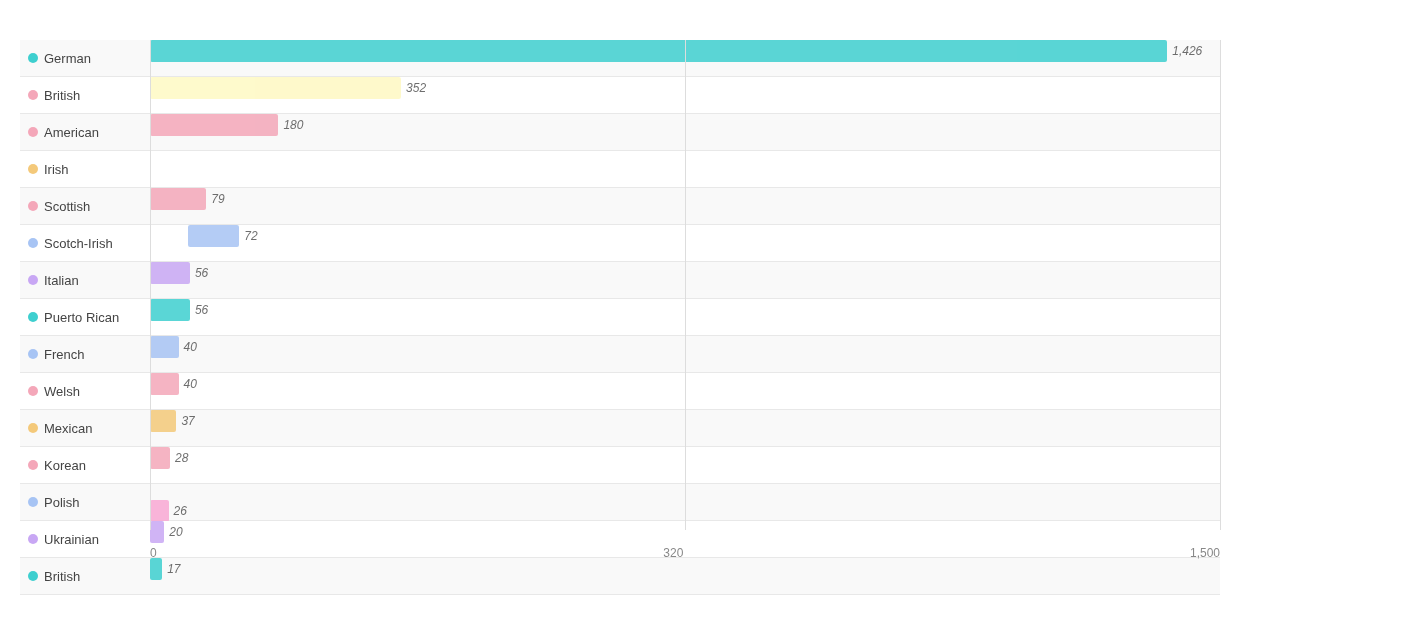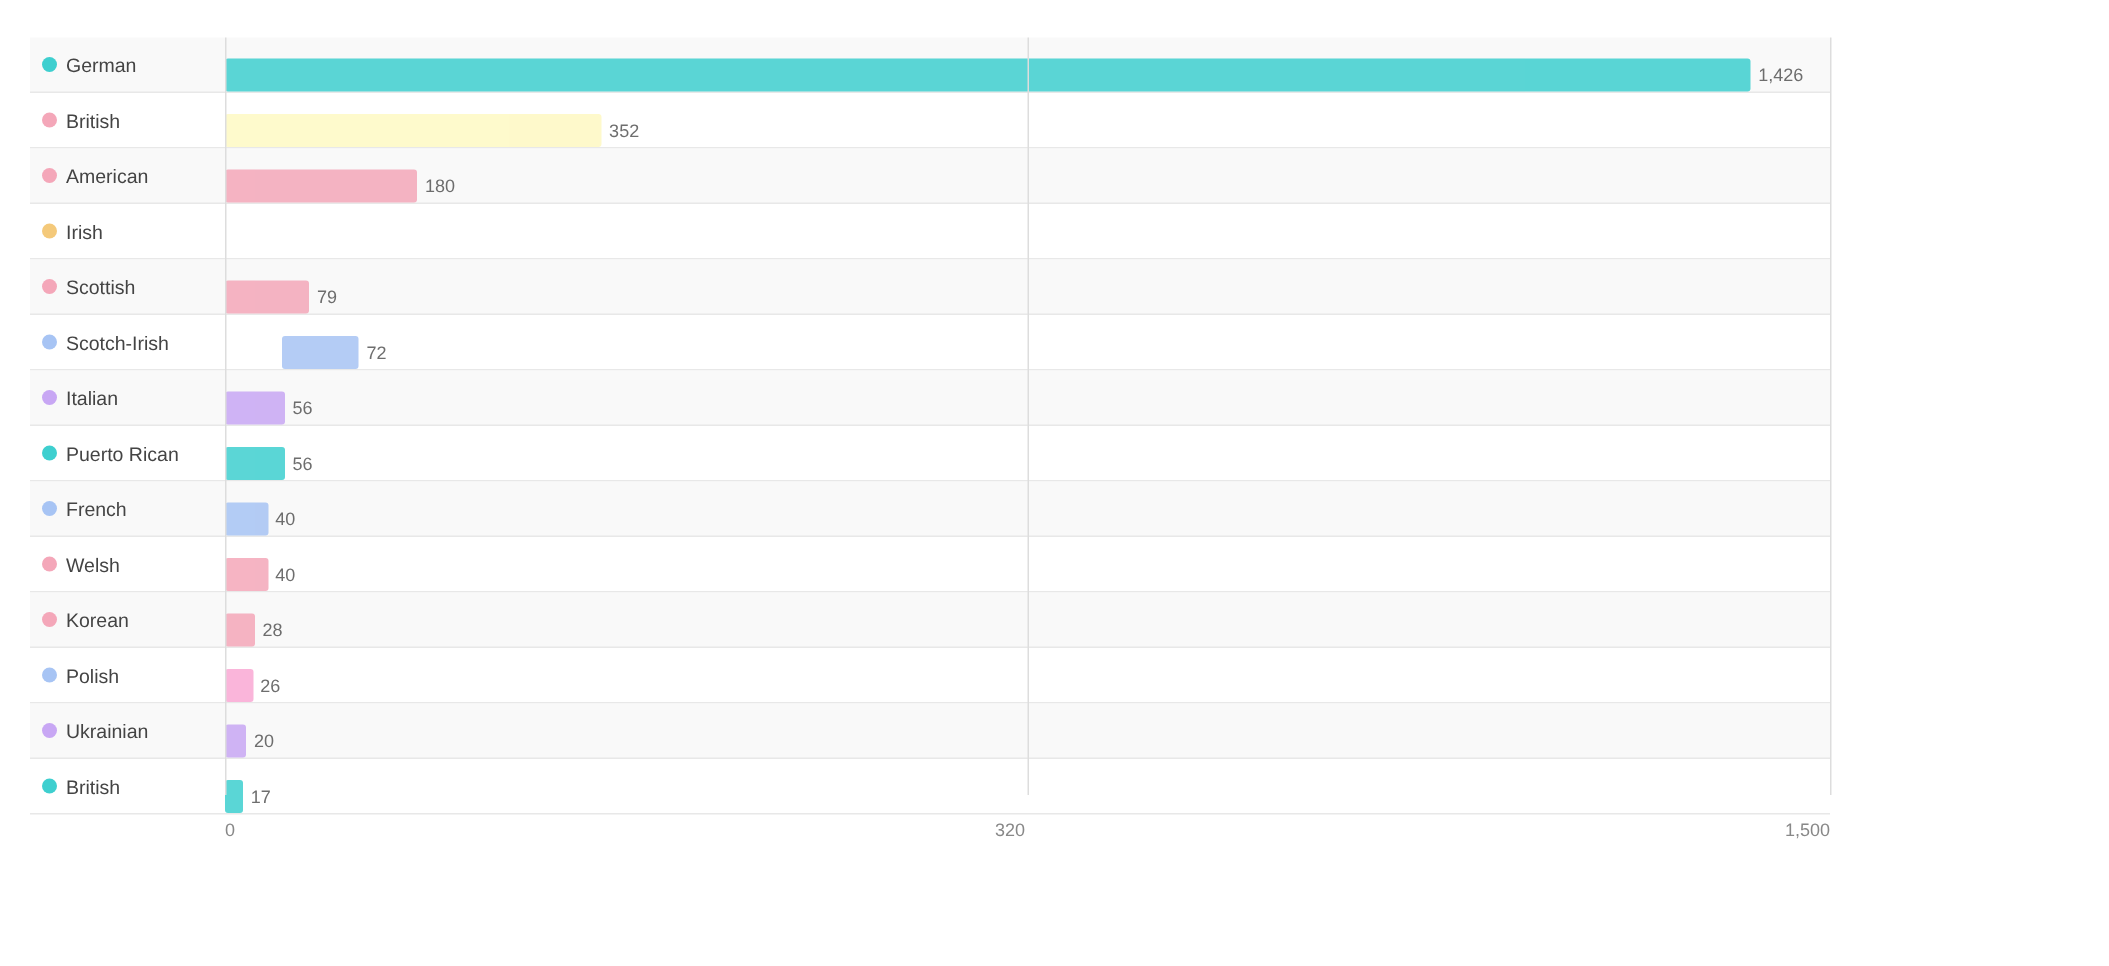--- a/index.html
+++ b/index.html
@@ -4,21 +4,21 @@
   <style>
     * { margin: 0; padding: 0; box-sizing: border-box; }
     body {
       font-family: Arial, sans-serif;
       background: #fff;
       width: 1406px;
       height: 644px;
       overflow: hidden;
     }
     .chart-container {
-      padding: 9px 20px 40px 20px;
+      padding: 24px 20px 40px 20px;
       position: relative;
       width: 1240px;
       height: 644px;
     }
     .chart-title {
       font-size: 18px;
       font-weight: 400;
       color: #333;
       margin-bottom: 16px;
       letter-spacing: 0.5px;
@@ -70,21 +70,22 @@
       width: 10px;
       height: 10px;
       border-radius: 50%;
       flex-shrink: 0;
     }
     .bar-track {
       flex: 1;
       height: 100%;
       position: relative;
       display: flex;
-      align-items: flex-end;
+      align-items: flex-start;
+      font-style: italic;
     }
     .bar-fill {
       height: 22px;
       border-radius: 2px;
       position: relative;
     }
     .bar-value {
       position: absolute;
       left: calc(100% + 5px);
       font-size: 12px;
@@ -220,20 +221,31 @@
           </div>
         </div>
         <div class="bar-row">
           <div class="bar-label">
             <div class="dot" style="background-color: rgb(244, 167, 185);"></div>
             <span>Welsh</span>
           </div>
           <div class="bar-track">
             <div class="bar-fill" style="background-color: rgb(244, 167, 185); width: 2.66667%; opacity: 0.85;">
               <span class="bar-value">40</span>
+            </div>
+          </div>
+        </div>
+        <div class="bar-row">
+          <div class="bar-label">
+            <div class="dot" style="background-color: rgb(244, 201, 122);"></div>
+            <span>Mexican</span>
+          </div>
+          <div class="bar-track">
+            <div class="bar-fill" style="background-color: rgb(244, 201, 122); width: 2.46667%; opacity: 0.85;">
+              <span class="bar-value">37</span>
             </div>
           </div>
         </div>
         <div class="bar-row">
           <div class="bar-label">
             <div class="dot" style="background-color: rgb(244, 167, 185);"></div>
             <span>Korean</span>
           </div>
           <div class="bar-track">
             <div class="bar-fill" style="background-color: rgb(244, 167, 185); width: 1.86667%; opacity: 0.85;">

